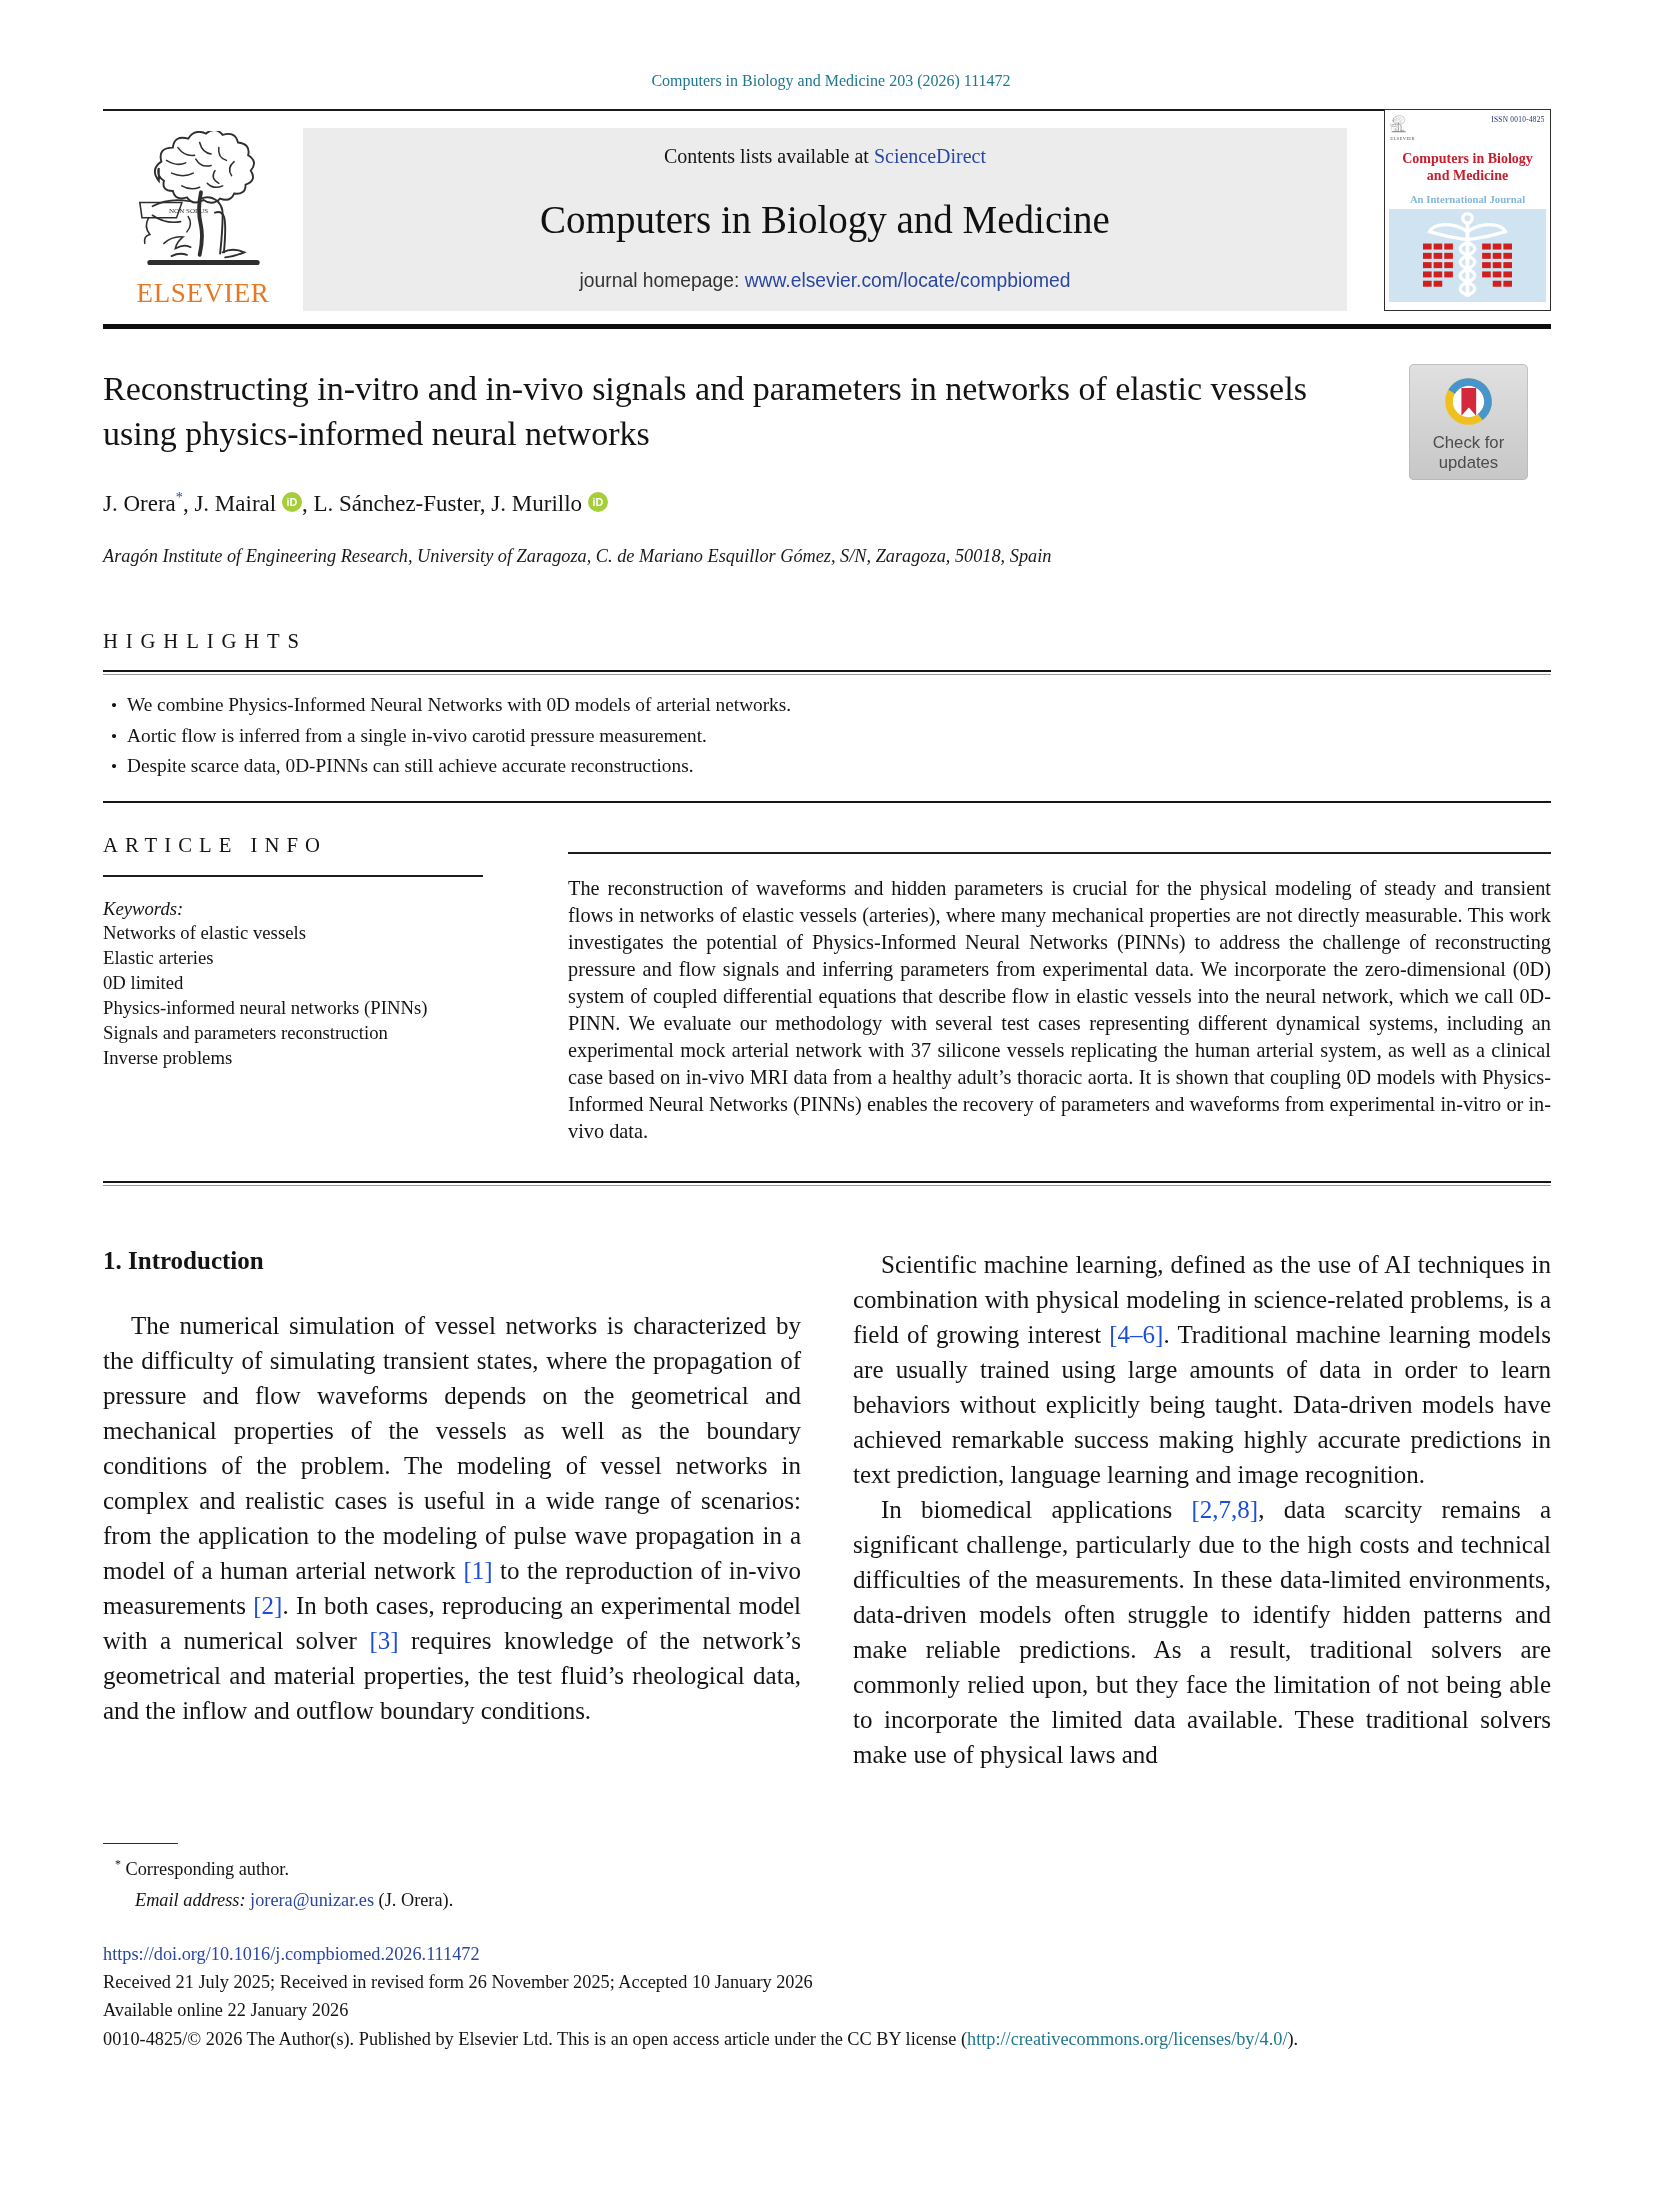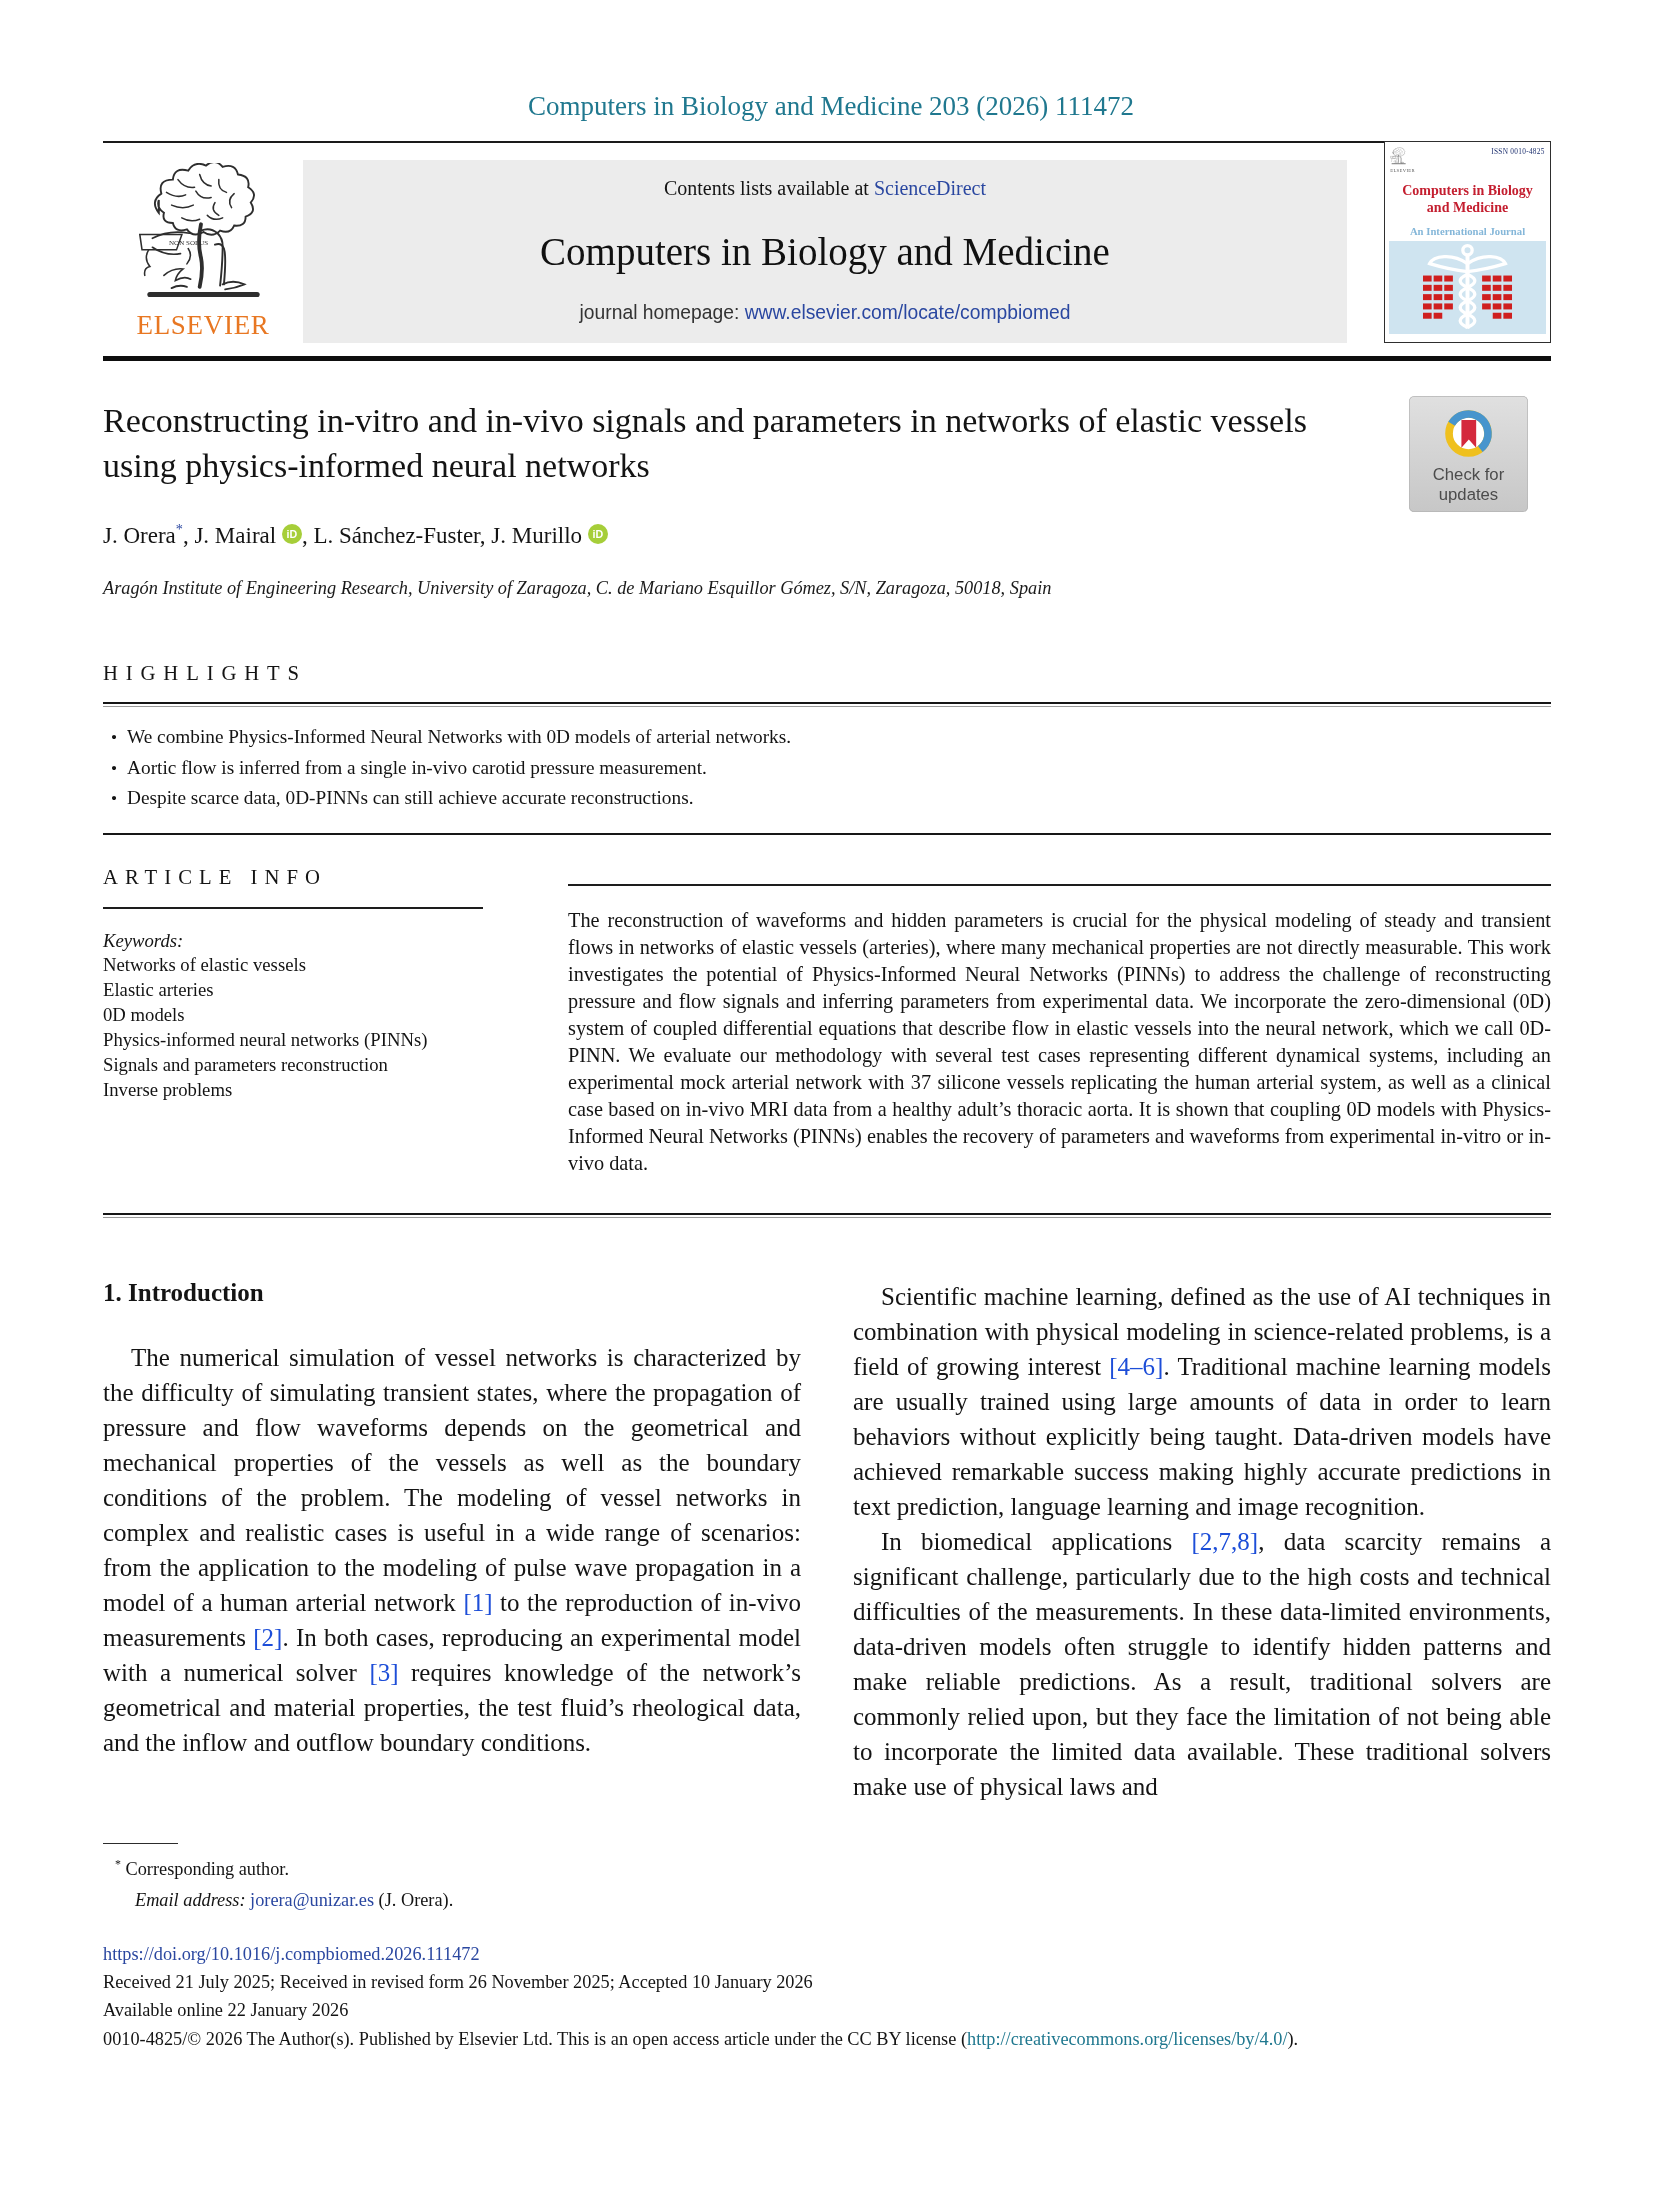--- a/index.html
+++ b/index.html
@@ -1,18 +1,18 @@
 <!DOCTYPE html>
 <html style="font-size:10.7px"><head>
 <meta charset="utf-8">
 <style>
   html,body{margin:0;padding:0;background:#888;}
   .page{position:relative;width:1654px;height:2205px;background:#ffffff;
         font-family:"Liberation Serif","DejaVu Serif",serif;color:#141414;overflow:hidden;}
-  .journal-ref{padding-top:91px;text-align:center;font-size:27px;color:#20788f;margin-left:8px;}
+  .journal-ref{padding-top:72px;text-align:center;font-size:16px;color:#20788f;margin-left:8px;}
   .main{padding:0 103px;}
   .rule-top{margin-top:18.7px;border-top:2px solid #1a1a1a;}
   .header-row{margin-top:17.3px;display:flex;align-items:stretch;}
   .logo-col{width:200px;flex:none;display:flex;flex-direction:column;align-items:center;padding-top:2.7px;}
   .elsevier-word{margin-top:4px;font-size:27px;color:#e87722;letter-spacing:0.7px;}
   .mid-box{flex:1;background:#ececec;display:flex;flex-direction:column;align-items:center;
            justify-content:space-between;padding:17.3px 8px 18.7px;min-height:180px;box-sizing:border-box;}
   .contents-line{font-size:20px;}
   .mid-title{font-size:39px;color:#111;}
   .homepage-line{font-family:"Liberation Sans",sans-serif;font-size:19.3px;color:#333;}
@@ -200,21 +200,21 @@
 
     <div class="section-rule"></div>
 
     <div class="info-row">
       <div class="info-col">
         <div class="col-heading">ARTICLE INFO</div>
         <div class="col-rule"></div>
         <div class="keywords-label">Keywords:</div>
         <div class="kw">Networks of elastic vessels</div>
         <div class="kw">Elastic arteries</div>
-        <div class="kw">0D models</div>
+        <div class="kw">0D limited</div>
         <div class="kw">Physics-informed neural networks (PINNs)</div>
         <div class="kw">Signals and parameters reconstruction</div>
         <div class="kw">Inverse problems</div>
       </div>
       <div class="abs-col">
         <div class="col-rule"></div>
         <div class="abstract-text">The reconstruction of waveforms and hidden parameters is crucial for the physical modeling of steady and transient flows in networks of elastic vessels (arteries), where many mechanical properties are not directly measurable. This work investigates the potential of Physics-Informed Neural Networks (PINNs) to address the challenge of reconstructing pressure and flow signals and inferring parameters from experimental data. We incorporate the zero-dimensional (0D) system of coupled differential equations that describe flow in elastic vessels into the neural network, which we call 0D-PINN. We evaluate our methodology with several test cases representing different dynamical systems, including an experimental mock arterial network with 37 silicone vessels replicating the human arterial system, as well as a clinical case based on in-vivo MRI data from a healthy adult’s thoracic aorta. It is shown that coupling 0D models with Physics-Informed Neural Networks (PINNs) enables the recovery of parameters and waveforms from experimental in-vitro or in-vivo data.</div>
       </div>
     </div>
 

